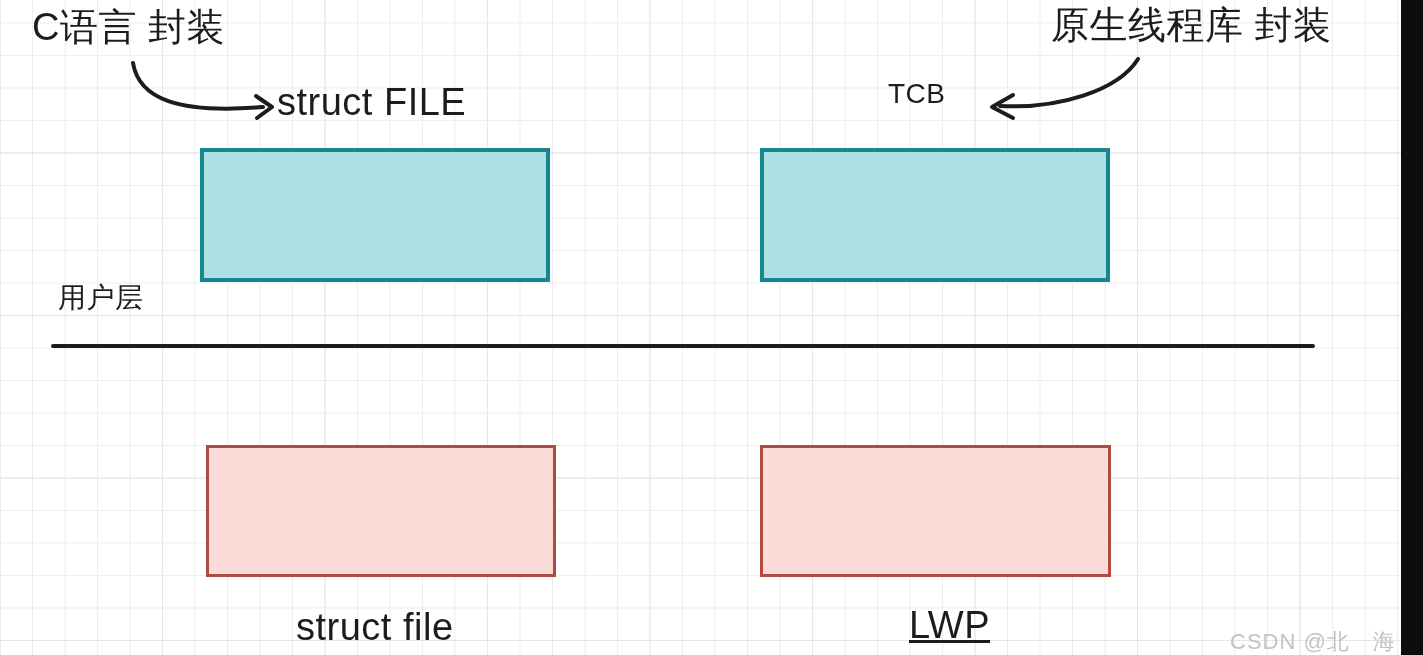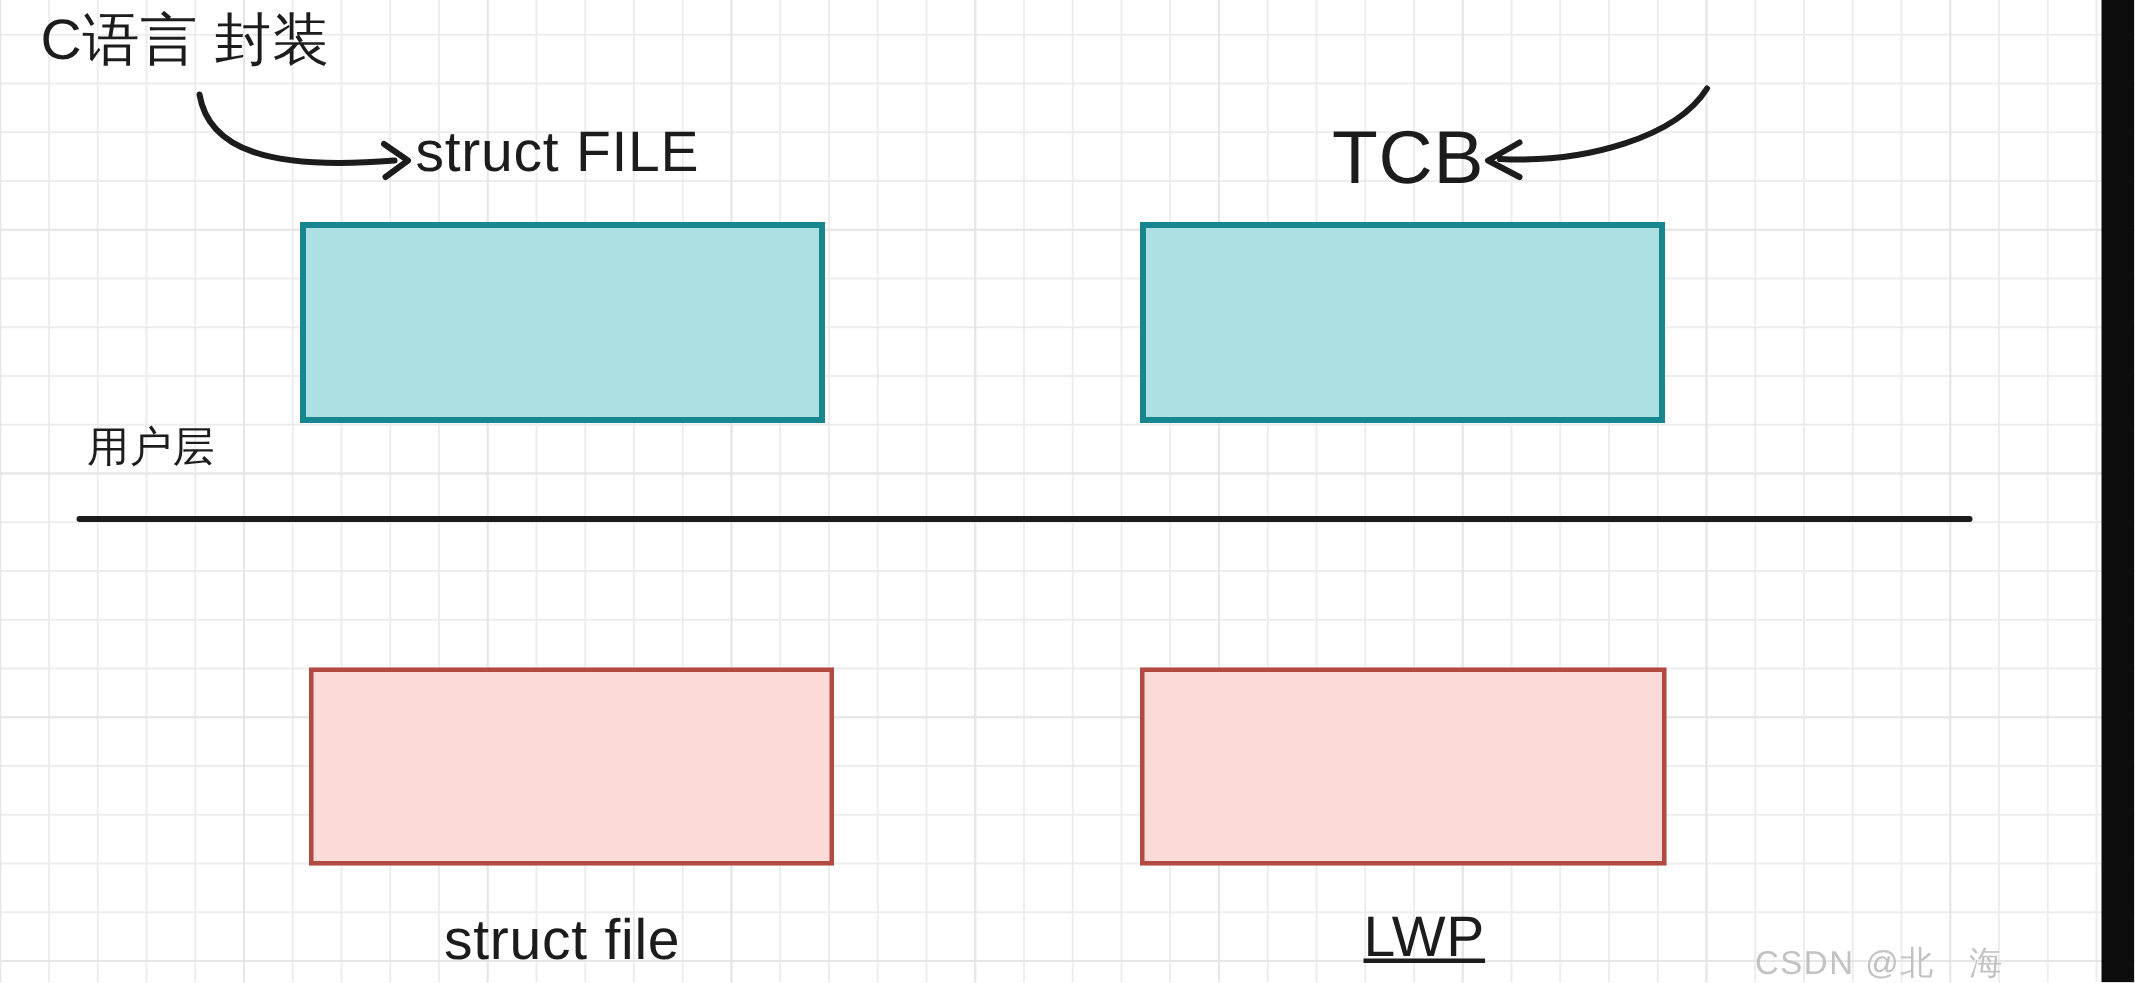--- a/index.html
+++ b/index.html
@@ -12,29 +12,29 @@
       linear-gradient(to right, var(--grid-major,#e6e6e6) 1px, transparent 1px),
       linear-gradient(to bottom, var(--grid-major,#e6e6e6) 1px, transparent 1px),
       linear-gradient(to right, var(--grid-line,#ededed) 1px, transparent 1px),
       linear-gradient(to bottom, var(--grid-line,#ededed) 1px, transparent 1px);
     background-size: 162.5px 162.5px, 162.5px 162.5px, 32.5px 32.5px, 32.5px 32.5px;
     background-position: -0.5px -10px;
     font-family:"Liberation Sans","DejaVu Sans",sans-serif;
     color: var(--ink,#1c1c1c);
   }
   .lbl { position:absolute; line-height:1; white-space:pre; letter-spacing:0.5px; }
-  .lbl-c          { left:16px;   top:8px;   font-size:38px;padding-left:11px; }
+  .lbl-c          { left:32px;   top:8px;   font-size:38px; }
   .lbl-structFILE { left:277px;  top:83px;  font-size:38px; }
   .lbl-native     { left:1051px; top:6px;   font-size:38px; }
-  .lbl-tcb        { left:888px;  top:80px;  font-size:50px; }
+  .lbl-tcb        { left:888px;  top:80px;  font-size:28px; }
   .lbl-user       { left:58px;   top:284px; font-size:28px; }
   .lbl-os         { left:46px;   top:379px; font-size:33px; }
   .lbl-structfile { left:296px;  top:608px; font-size:38px; }
   .lbl-lwp        { left:909px;  top:606px; font-size:38px;text-decoration:underline; }
-  .watermark      { left:1170px; top:631px; font-size:22px; letter-spacing:1px;
+  .watermark      { left:1230px; top:631px; font-size:22px; letter-spacing:1px;
                     color:var(--watermark-text,#c2c2c2); }
   .box { position:absolute; box-sizing:border-box; }
   .box.teal { background:var(--user-box-fill,#ace0e3); border:4px solid var(--user-box-stroke,#17868f); }
   .box.pink { background:var(--os-box-fill,#fadbd7);  border:3px solid var(--os-box-stroke,#b04a42); }
   .box-tl { left:200px; top:148px; width:350px; height:134px; }
   .box-tr { left:760px; top:148px; width:350px; height:134px; }
   .box-bl { left:206px; top:445px; width:350px; height:132px; }
   .box-br { left:760px; top:445px; width:351px; height:132px; }
   .divider { position:absolute; left:51px; top:344px; width:1264px; height:4px;
              background:var(--ink,#1c1c1c); border-radius:2px; }
@@ -57,20 +57,21 @@
     <g>
       <path d="M1138,59 C1118,91 1058,109 1000,106"></path>
       <path d="M1013,95 L992,107 L1013,118"></path>
     </g>
   </svg>
 
   <div class="lbl lbl-c">C语言 封装</div>
 
   <div class="lbl lbl-structFILE">struct FILE</div>
 
+  <div class="lbl lbl-native">原生线程库 封装</div>
 
   <div class="lbl lbl-tcb">TCB</div>
 
   <div class="box teal box-tl"></div>
   <div class="box teal box-tr"></div>
 
   <div class="lbl lbl-user">用户层</div>
 
   <div class="divider"></div>
 

